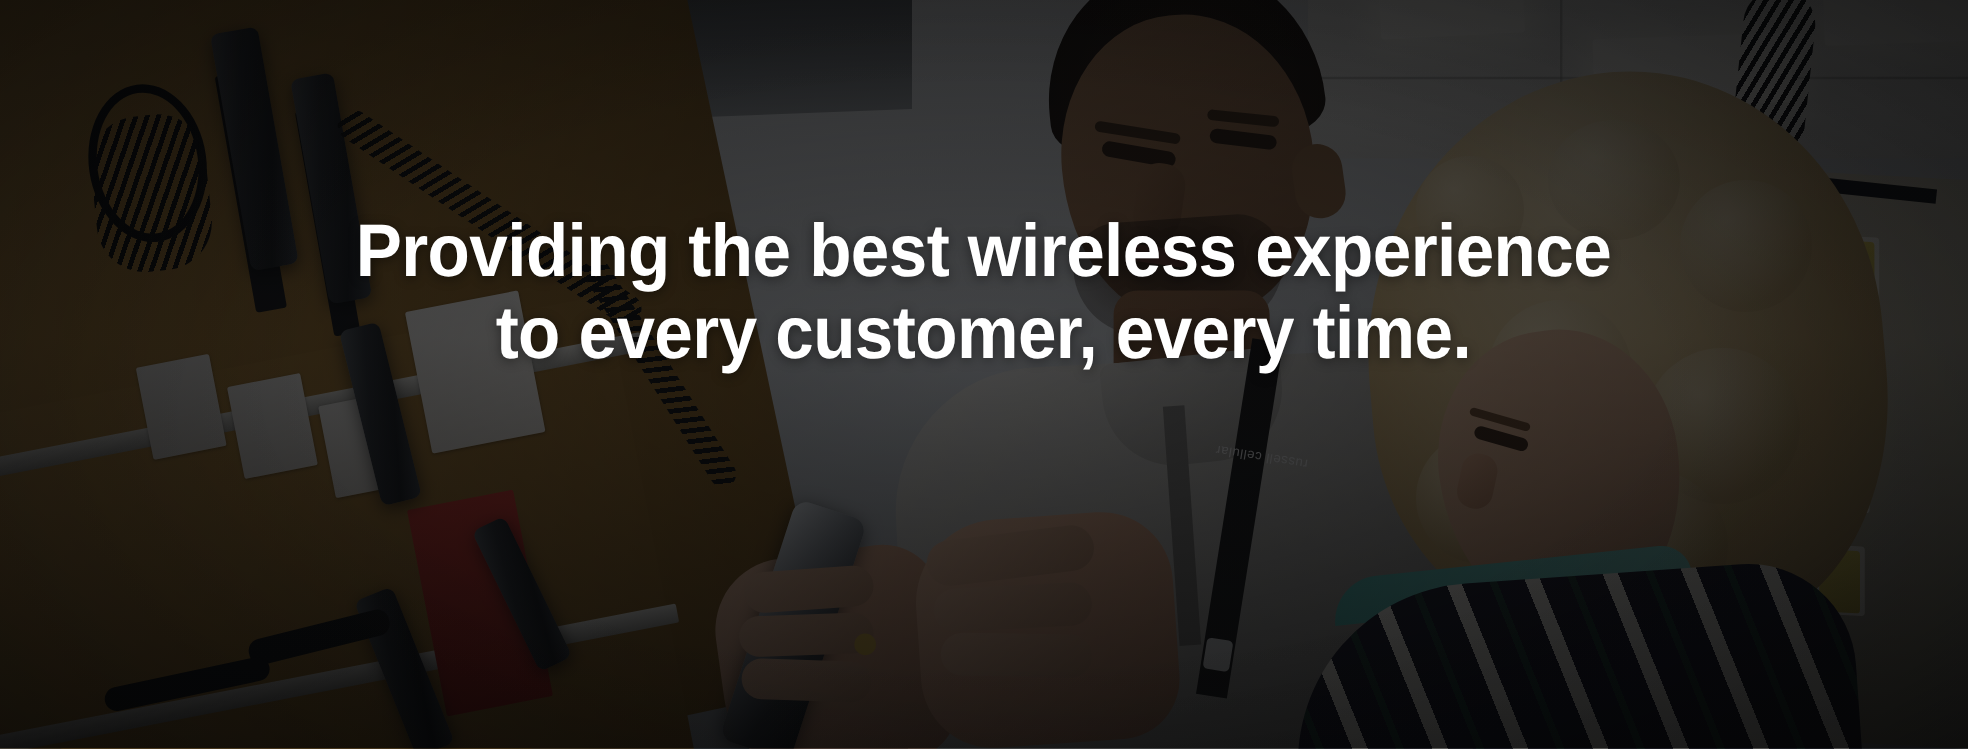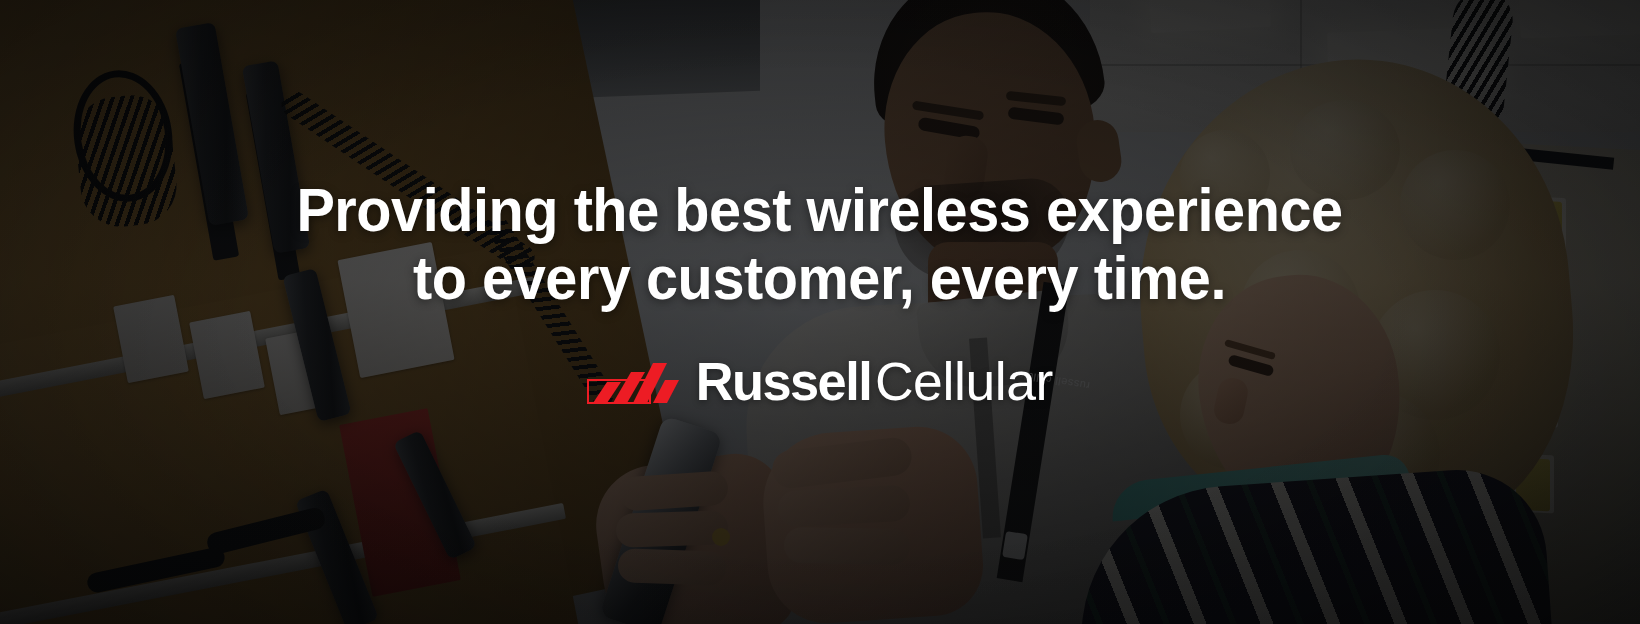--- a/index.html
+++ b/index.html
@@ -393,30 +393,15 @@
     <div class="vignette"></div>
   </div>
 
   <div class="content">
 
     <h1 class="headline">
       <span class="ln">Providing the best wireless experience</span>
       <span class="ln">to every customer, every time.</span>
     </h1>
 
-    <div class="logo">
-      <div class="logomark">
-        <svg width="92" height="46" viewBox="0 0 92 46" aria-hidden="true">
-          <rect x="1" y="22" width="62" height="23" fill="none" stroke="#ED1C24" stroke-width="2"></rect>
-          <polygon points="6,45 20,45 34,24 20,24" fill="#ED1C24"></polygon>
-          <polygon points="26,45 40,45 58,14 44,14" fill="#ED1C24"></polygon>
-          <polygon points="46,45 60,45 80,5 66,5" fill="#ED1C24"></polygon>
-          <polygon points="66,45 80,45 92,22 78,22" fill="#ED1C24"></polygon>
-        </svg>
-      </div>
-      <div class="logotype">
-        <span class="logo-russell">Russell</span>
-        <span class="logo-cellular">Cellular</span>
-      </div>
-    </div>
 
   </div>
 </div>
 
 </body></html>

